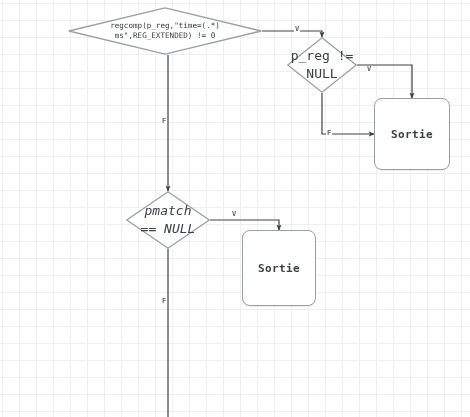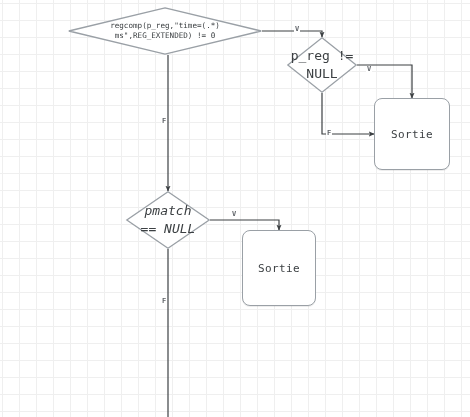--- a/index.html
+++ b/index.html
@@ -47,20 +47,21 @@
     border: 1.4px solid #9aa0a6;
     border-radius: 8px;
     display: flex;
     align-items: center;
     justify-content: center;
     color: #3c4043;
     font-family: "DejaVu Sans Mono", "Liberation Mono", monospace;
     font-size: 11px;
     letter-spacing: 0.4px;
     box-shadow: 0 1px 0 rgba(0,0,0,0.07);
+    font-weight: bold;
   }
   .diamond-wrap {
     position: absolute;
   }
   .diamond-wrap svg {
     position: absolute;
     left: 0;
     top: 0;
     overflow: visible;
   }

